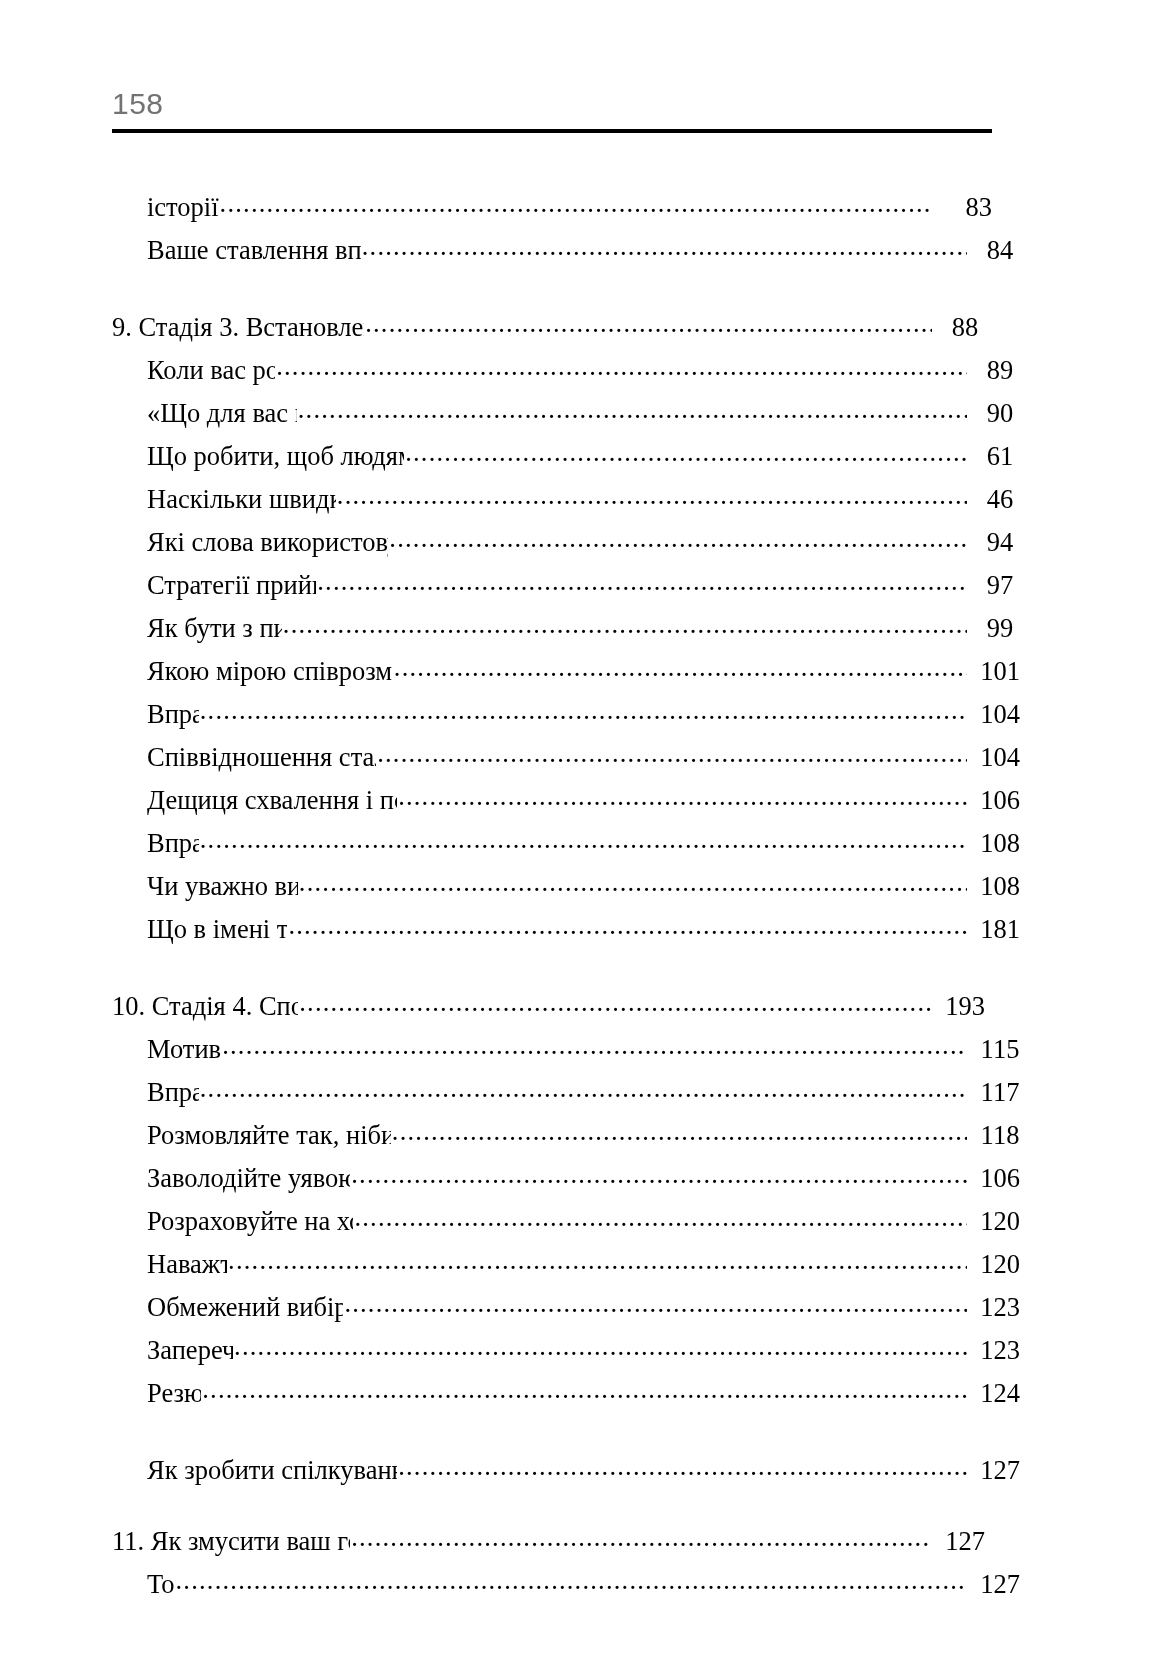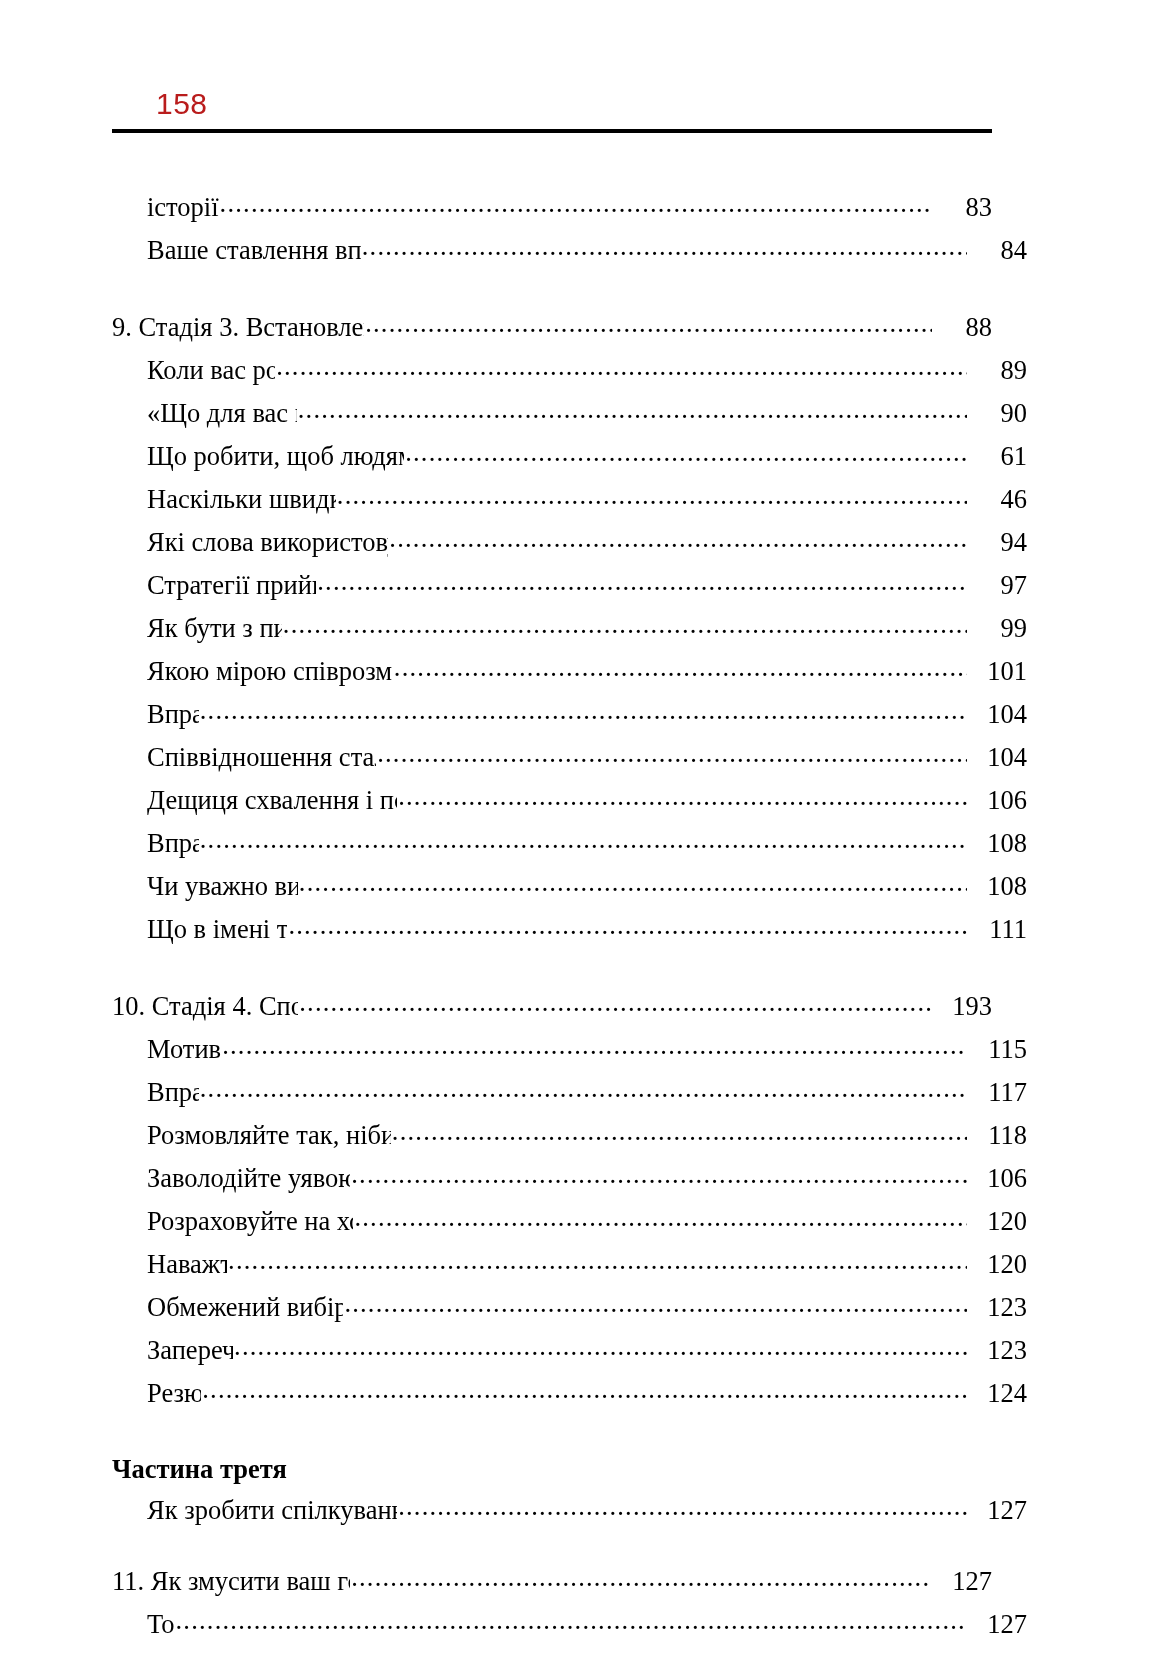--- a/index.html
+++ b/index.html
@@ -27,22 +27,21 @@
     position: absolute;
     left: 112px;
     top: 86px;
     width: 880px;
   }
   .folio {
     font-family: "Liberation Sans", "DejaVu Sans", sans-serif;
     font-size: 30px;
     line-height: 36px;
     letter-spacing: 0.5px;
-    color: #b91c1c;
-    margin-left: 44px;
+    color: #737373;
   }
   .header-rule {
     margin-top: 7px;
     height: 4px;
     background: #000000;
     width: 880px;
   }
 
   
   .toc {
@@ -76,21 +75,21 @@
     white-space: nowrap;
     margin: 0 2px 0 1px;
     position: relative;
     top: -4px;
     letter-spacing: 1.2px;
     font-size: 26.5px;
     color: #000;
   }
   .entry .pageno {
     flex: 0 0 auto;
-    text-align: right;
+    text-align: center;
     min-width: 54px;
     padding-left: 4px;
   }
 
   
   .lvl-chapter { padding-left: 0px; }
   .lvl-sub     { padding-left: 35px; }
 
   
   .entry-wrap {
@@ -229,21 +228,21 @@
         <span class="pageno">108</span>
       </div>
       <div class="entry lvl-sub">
         <span class="title">Чи уважно ви слухаєте?</span>
         <span class="leader">.........................................................................................................................................................</span>
         <span class="pageno">108</span>
       </div>
       <div class="entry lvl-sub">
         <span class="title">Що в імені тобі моїм?</span>
         <span class="leader">.........................................................................................................................................................</span>
-        <span class="pageno">111</span>
+        <span class="pageno">181</span>
       </div>
     </div>
 
     <div class="gap-lg"></div>
 
     <div class="toc-block">
       <div class="entry lvl-chapter">
         <span class="title">10. Стадія 4. Спонукання до дії</span>
         <span class="leader">.........................................................................................................................................................</span>
         <span class="pageno">193</span>
@@ -292,21 +291,20 @@
       <div class="entry lvl-sub">
         <span class="title">Резюме</span>
         <span class="leader">.........................................................................................................................................................</span>
         <span class="pageno">124</span>
       </div>
     </div>
 
     <div class="gap-lg"></div>
 
     <div class="toc-block">
-      <div class="part-heading">Частина третя</div>
       <div class="entry lvl-sub">
         <span class="title">Як зробити спілкування ще більш ефективним</span>
         <span class="leader">.........................................................................................................................................................</span>
         <span class="pageno">127</span>
       </div>
     </div>
 
     <div class="gap-md"></div>
 
     <div class="toc-block">

